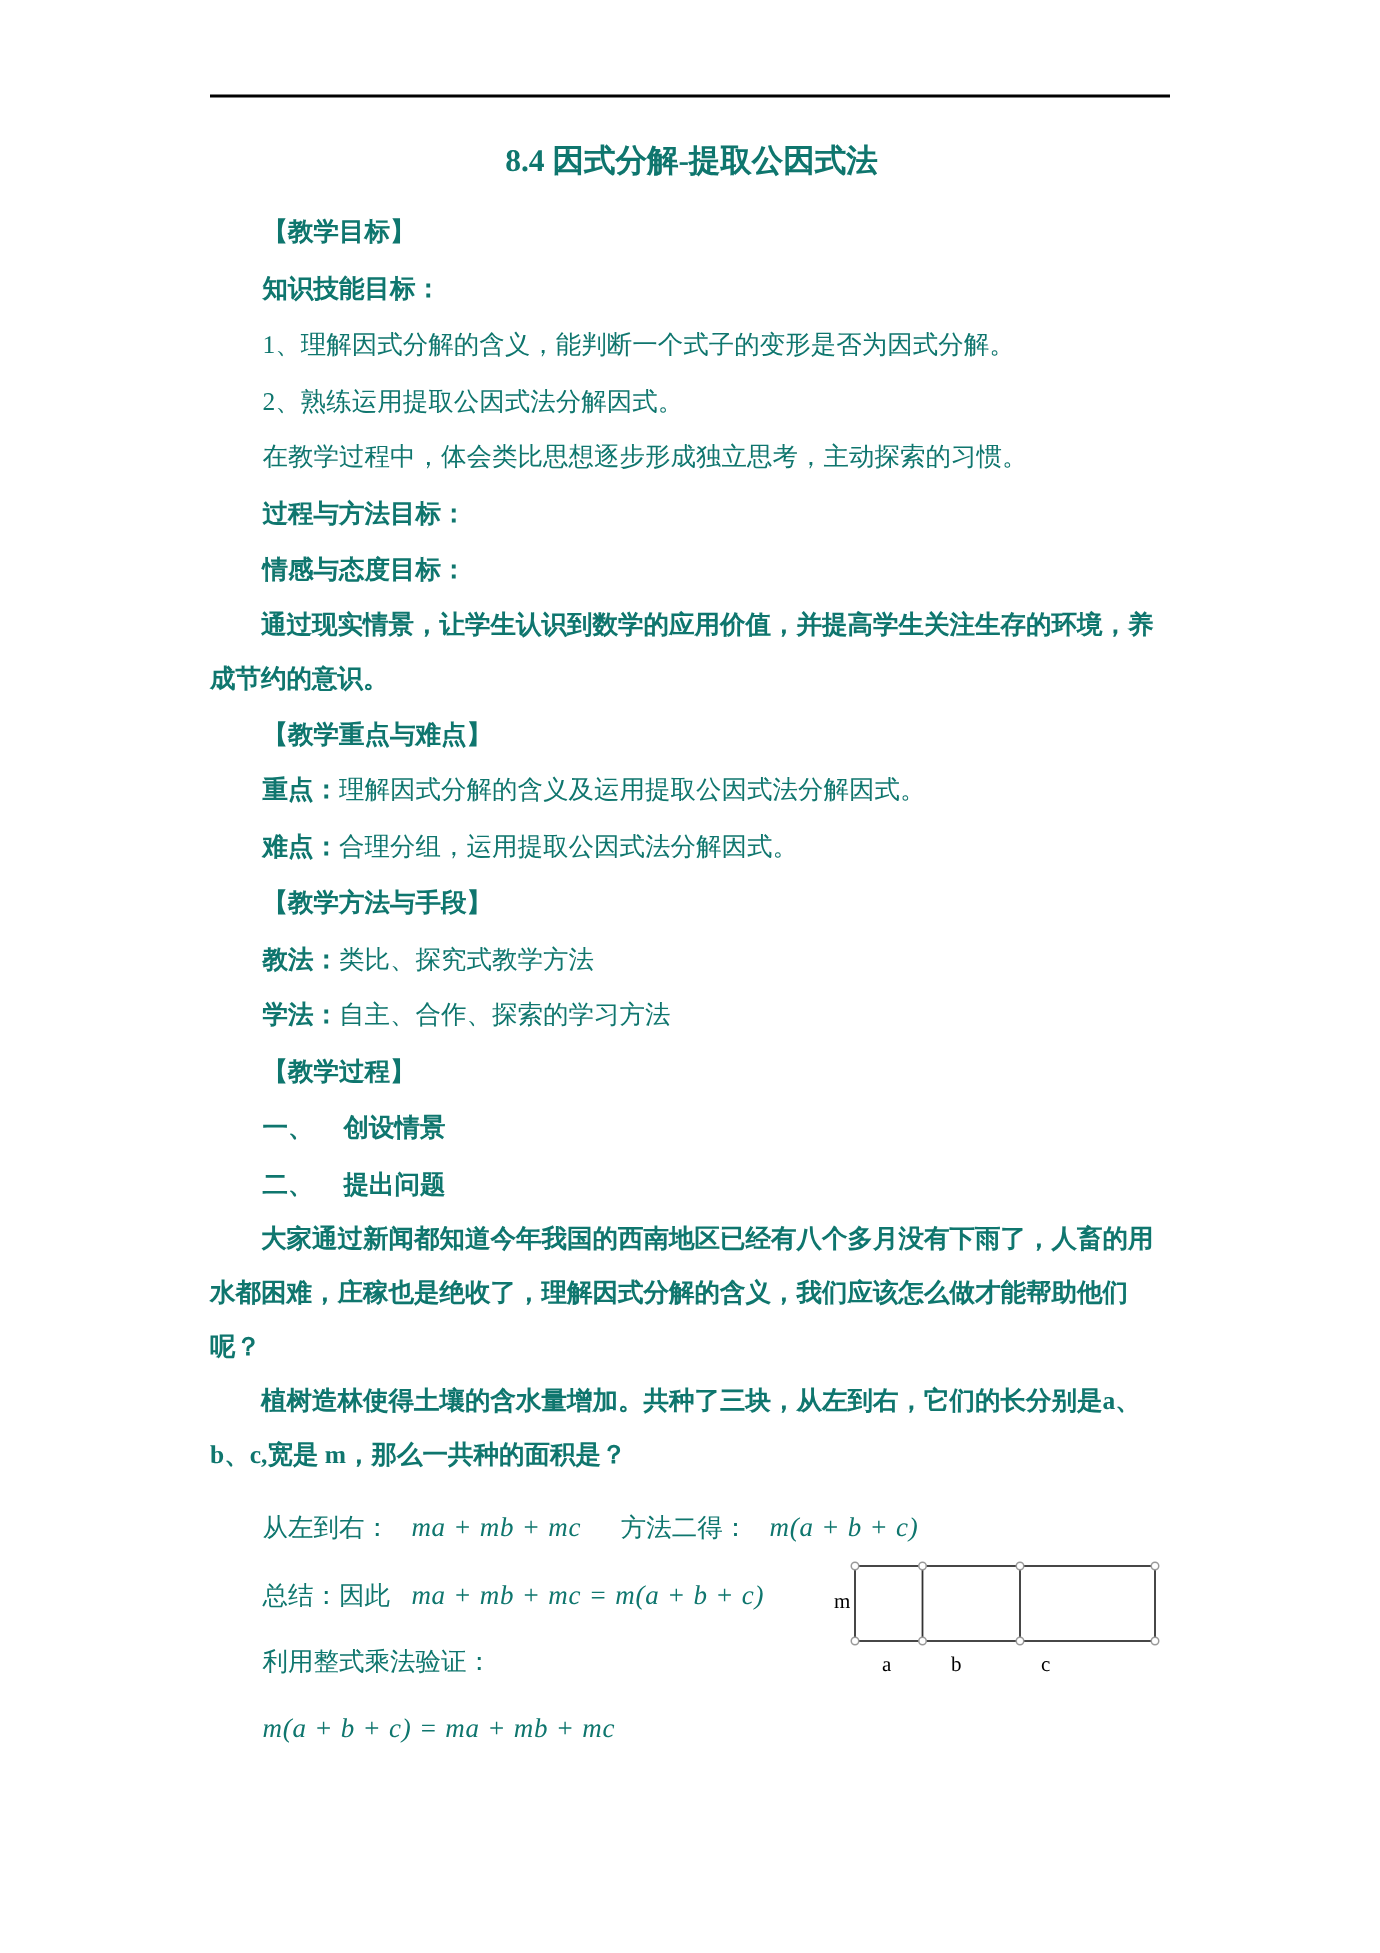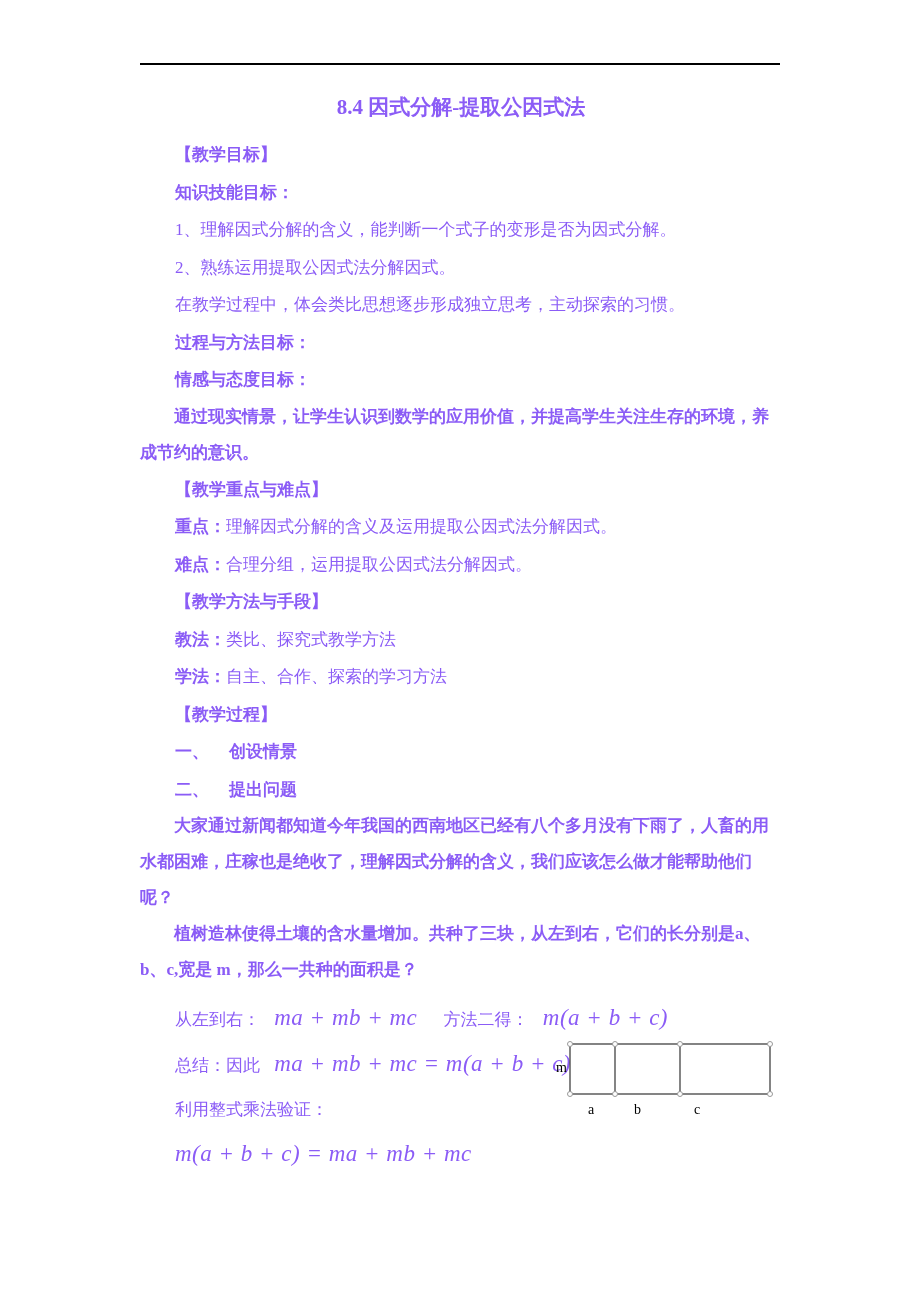--- a/index.html
+++ b/index.html
@@ -1,32 +1,32 @@
 <!DOCTYPE html>
 <html><head>
 <meta charset="utf-8">
 <style>
   html,body{margin:0;padding:0;background:#fff;}
   .page{
     position:relative;width:920px;height:1302px;background:#ffffff;
     font-family:"Liberation Serif","DejaVu Serif",serif;
-    color:#8b5cf6;font-size:17px;overflow:hidden;
+    color:#0f766e;font-size:17px;overflow:hidden;
   }
   .top-rule{position:absolute;left:140px;top:63px;width:640px;height:0;
     border-top:2px solid #000;}
   .content{position:absolute;left:140px;top:92px;width:642px;}
   .title{text-align:center;font-weight:bold;font-size:21px;line-height:30px;
     margin:0 0 14px 0;}
   .line{line-height:37.5px;padding-left:35px;}
   .para{line-height:36px;text-indent:2em;font-weight:bold;}
   .bold{font-weight:bold;}
   .step-text{margin-left:20px;}
   .mathline{line-height:44px;padding-left:35px;}
   .mt8{margin-top:8px;}
-  .math{font-style:italic;font-family:"Liberation Serif",serif;font-size:23px;
+  .math{font-style:italic;font-family:"Liberation Serif",serif;font-size:18px;
     letter-spacing:.5px;}
   .gap-r{margin-right:22px;}
   .gap-l{margin-left:10px;}
   .diagram{position:absolute;left:550px;top:1038px;width:240px;height:84px;}
   .diagram svg{display:block;}
 </style>
 </head>
 <body>
 
 <div class="page">

